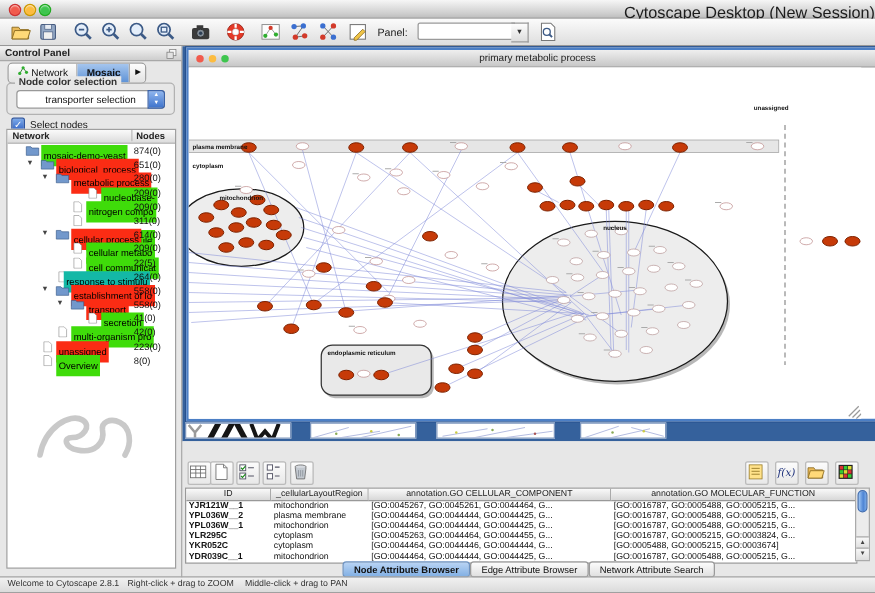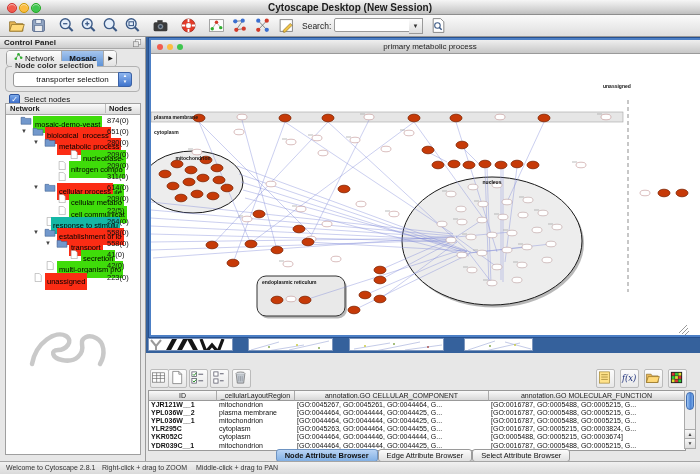--- a/index.html
+++ b/index.html
@@ -5,21 +5,21 @@
   html,body{margin:0;padding:0;background:#555;}
   #app{position:relative;width:700px;height:474px;font-family:"Liberation Sans",sans-serif;
        background:#e7e7e7;overflow:hidden;font-size:8px;color:#111;}
   
   .titlebar{position:absolute;top:0;left:0;width:700px;height:14px;
     background:linear-gradient(#f6f6f6,#cfcfcf 75%,#bfbfbf);border-bottom:1px solid #8e8e8e;}
   .tl{position:absolute;top:3px;width:8px;height:8px;border-radius:50%;box-shadow:inset 0 1px 1px rgba(255,255,255,.6);}
   .tl.r{left:7px;background:#f15b4d;border:.5px solid #c33;}
   .tl.y{left:19px;background:#fcbc40;border:.5px solid #c90;}
   .tl.g{left:31px;background:#3ec54e;border:.5px solid #2a2;}
-  .wtitle{position:absolute;left:0;top:2px;width:100%;text-align:center;font-size:10px;color:#1c1c1c;font-weight:bold;}
+  .wtitle{position:absolute;left:0;top:2px;width:100%;text-align:right;font-size:13px;color:#1c1c1c;}
   
   .toolbar{position:absolute;top:15px;left:0;width:700px;height:21px;
     background:linear-gradient(#fbfbfb,#dedede);border-bottom:1px solid #979797;}
   .tbtn{position:absolute;top:2px;width:17px;height:17px;}
   .tbtn svg{width:100%;height:100%;}
   .searchlbl{position:absolute;left:302px;top:6px;font-size:8.5px;color:#222;}
   .searchbox{position:absolute;left:334px;top:3px;width:72px;height:12px;border:1px solid #9a9a9a;
     border-radius:2px 0 0 2px;font-size:8px;padding:0 2px;font-family:"Liberation Sans",sans-serif;}
   .searcharrow{position:absolute;left:409px;top:3px;width:13px;height:14px;background:linear-gradient(#fdfdfd,#ddd);
     border:1px solid #9a9a9a;border-left:none;font-size:6px;text-align:center;line-height:14px;color:#333;}
@@ -96,21 +96,21 @@
 <div id="app">
 
   <div class="titlebar">
     <span class="tl r"></span>
     <span class="tl y"></span>
     <span class="tl g"></span>
     <span class="wtitle">Cytoscape Desktop (New Session)</span>
   </div>
 
   <div class="toolbar">
-    <span class="searchlbl">Search:</span>
+    <span class="searchlbl">Panel:</span>
     <input class="searchbox" value="" style="">
     <span class="searcharrow">▼</span>
   <span class="tbtn" style="left: 8px;"><svg viewBox="0 0 16 16">
           <path d="M1.5 4.5h5l1.2 1.8H14v7H1.5z" fill="#e9b959" stroke="#8a6a20" stroke-width="0.7"></path>
           <path d="M1.5 13.3L3.5 7h11.8l-2 6.3z" fill="#ffd978" stroke="#8a6a20" stroke-width="0.7"></path>
         </svg></span>
       <span class="tbtn" style="left: 30px;"><svg viewBox="0 0 16 16">
           <rect x="2.5" y="2.5" width="11" height="11" rx="1" fill="#93a7c4" stroke="#44597e" stroke-width="0.8"></rect>
           <rect x="5.5" y="2.5" width="5" height="3.5" fill="#e7ecf3" stroke="#44597e" stroke-width="0.5"></rect>
           <rect x="4.5" y="8" width="7" height="5.5" fill="#efefef" stroke="#44597e" stroke-width="0.5"></rect>
@@ -320,20 +320,27 @@
               </svg></span>
             <span class="chip" style="left: 51px; background: rgb(63, 220, 10);">multi-organism pro</span>
             <span class="tcount">42(0)</span>
           </div>
           <div class="trow">
             <span class="ticon" style="left: 26px;"><svg viewBox="0 0 9 11">
                 <path d="M1 0.5h5L8.5 3v7.5H1z" fill="#fff" stroke="#8a8a8a" stroke-width="0.6"></path>
               </svg></span>
             <span class="chip" style="left: 39px; background: rgb(251, 44, 20);">unassigned</span>
             <span class="tcount">223(0)</span>
+          </div>
+          <div class="trow">
+            <span class="ticon" style="left: 26px;"><svg viewBox="0 0 9 11">
+                <path d="M1 0.5h5L8.5 3v7.5H1z" fill="#fff" stroke="#8a8a8a" stroke-width="0.6"></path>
+              </svg></span>
+            <span class="chip" style="left: 39px; background: rgb(63, 220, 10);">Overview</span>
+            <span class="tcount">8(0)</span>
           </div>
         </div>
       <svg class="swirl" viewBox="0 0 92 54">
         <path d="M10 40 C14 18 34 6 44 12 C52 17 44 26 36 26 C28 26 30 34 40 36 C54 39 62 30 60 20 C59 14 66 10 74 14 C82 18 84 30 78 40" fill="none" stroke="#bfbfbf" stroke-width="4.5" stroke-linecap="round" opacity="0.85"></path>
       </svg>
     </div>
   </div>
 
   <div class="desktop" id="desktop" style="background: rgb(53, 97, 156);">
     <div class="frame">
@@ -656,21 +663,21 @@
           <span class="dcell" style="left: 70px; width: 74px;">mitochondrion</span>
           <span class="dcell" style="left: 148px; width: 190px;">[GO:0044464, GO:0044444, GO:0044425, G...</span>
           <span class="dcell" style="left: 342px; width: 192px;">[GO:0016787, GO:0005488, GO:0005215, G...</span>
         </div>
       </div>
     <div class="vscroll">
       <div class="vthumb"></div>
       <div class="varrow" style="bottom:9px;">▲</div>
       <div class="varrow" style="bottom:0;">▼</div>
     </div>
-    <div class="dtabs" id="dtabs"><span class="dtab on">Node Attribute Browser</span><span class="dtab">Edge Attribute Browser</span><span class="dtab">Select Attribute Browser</span></div>
+    <div class="dtabs" id="dtabs"><span class="dtab on">Node Attribute Browser</span><span class="dtab">Edge Attribute Browser</span><span class="dtab">Network Attribute Search</span></div>
   </div>
 
   <div class="statusbar">
     <span style="left:6px;">Welcome to Cytoscape 2.8.1</span>
     <span style="left:102px;">Right-click + drag to ZOOM</span>
     <span style="left:196px;">Middle-click + drag to PAN</span>
   </div>
 </div>
 
 </body></html>

